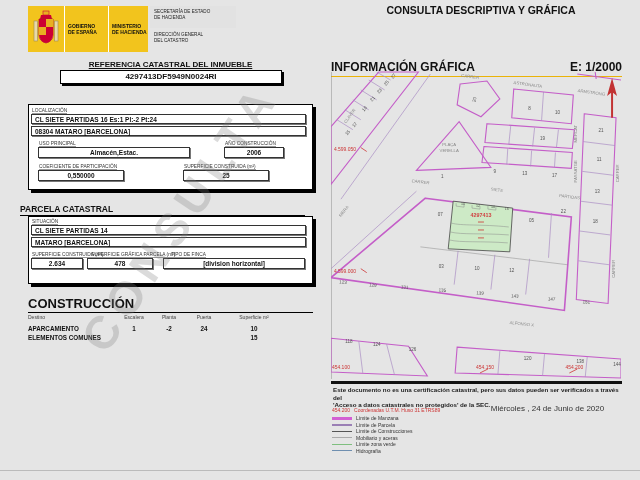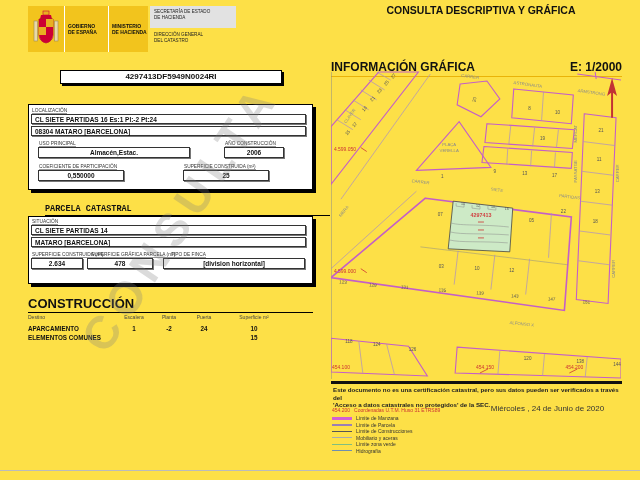--- a/index.html
+++ b/index.html
@@ -1,16 +1,16 @@
 <!DOCTYPE html>
 <html><head>
 <meta charset="utf-8">
 <style>
   html,body{margin:0;padding:0;background:#888;}
-  #page{position:relative;width:640px;height:480px;background:#fde047;overflow:hidden;
+  #page{position:relative;width:640px;height:480px;background:#e5e5e5;overflow:hidden;
         font-family:"Liberation Sans",sans-serif;color:#111;}
   .abs{position:absolute;}
 
   
   #logo-yellow{left:28px;top:6px;width:120px;height:46px;background:#f2c41d;}
   #crest{position:absolute;left:3px;top:2px;width:30px;height:42px;}
   .gov-cell{position:absolute;top:0;height:46px;display:flex;align-items:center;
             font-weight:bold;font-size:5px;line-height:6px;white-space:pre-line;
             border-left:1.5px solid #fff;padding-left:3px;box-sizing:border-box;}
   #gov1{left:36px;width:42px;}
@@ -35,21 +35,21 @@
   .fld-label{position:absolute;font-size:4.8px;color:#333;border-bottom:0.5px solid #999;
              white-space:nowrap;}
   .val-box{position:absolute;border:1px solid #333;box-shadow:1px 1px 0 #777;background:#fff;
            font-weight:bold;font-size:6.5px;display:flex;align-items:center;
            box-sizing:border-box;}
   .val-left{padding-left:3px;justify-content:flex-start;}
   .val-center{justify-content:center;}
 
   #sec1-title{left:28px;top:92px;}
   #sec1-box{left:28px;top:104px;width:283px;height:84px;}
-  #sec2-title{left:45px;top:204px;font-family:Liberation Mono, monospace;}
+  #sec2-title{left:20px;top:204px;}
   #sec2-box{left:28px;top:216px;width:283px;height:66px;}
   #sec3-title{left:28px;top:296px;width:285px;font-size:13px;border-bottom:1.5px solid #000;}
 
   
   #con-table{left:28px;top:314px;width:262px;font-size:5px;}
   .con-row{display:flex;}
   .con-cell{text-align:center;}
   .c0{width:88px;text-align:left;}
   .c1{width:36px;}.c2{width:34px;}.c3{width:36px;}.c4{width:64px;}
   #con-head{color:#444;margin-bottom:4px;}
@@ -114,20 +114,21 @@
   <div class="abs" id="org-box">
     <div id="org-top">SECRETARÍA DE ESTADO
 DE HACIENDA</div>
     <div id="org-bot">DIRECCIÓN GENERAL
 DEL CATASTRO</div>
   </div>
   <div class="abs" id="doc-title">
     <div>CONSULTA DESCRIPTIVA Y GRÁFICA</div>
   </div>
 
+  <div class="abs" id="ref-title">REFERENCIA CATASTRAL DEL INMUEBLE</div>
   <div class="abs" id="ref-value">4297413DF5949N0024RI</div>
 
   <div class="abs sec-box" id="sec1-box">
     <span class="fld-label" style="left:3px;top:3px;">LOCALIZACIÓN</span>
     <div class="val-box val-left" style="left:2px;top:9px;width:275px;height:10px;">CL SIETE PARTIDAS 16 Es:1 Pl:-2 Pt:24</div>
     <div class="val-box val-left" style="left:2px;top:21px;width:275px;height:10px;">08304 MATARO [BARCELONA]</div>
     <span class="fld-label" style="left:10px;top:36px;">USO PRINCIPAL</span>
     <div class="val-box val-center" style="left:9px;top:42px;width:152px;height:11px;">Almacén,Estac.</div>
     <span class="fld-label" style="left:196px;top:36px;">AÑO CONSTRUCCIÓN</span>
     <div class="val-box val-center" style="left:195px;top:42px;width:60px;height:11px;">2006</div>

